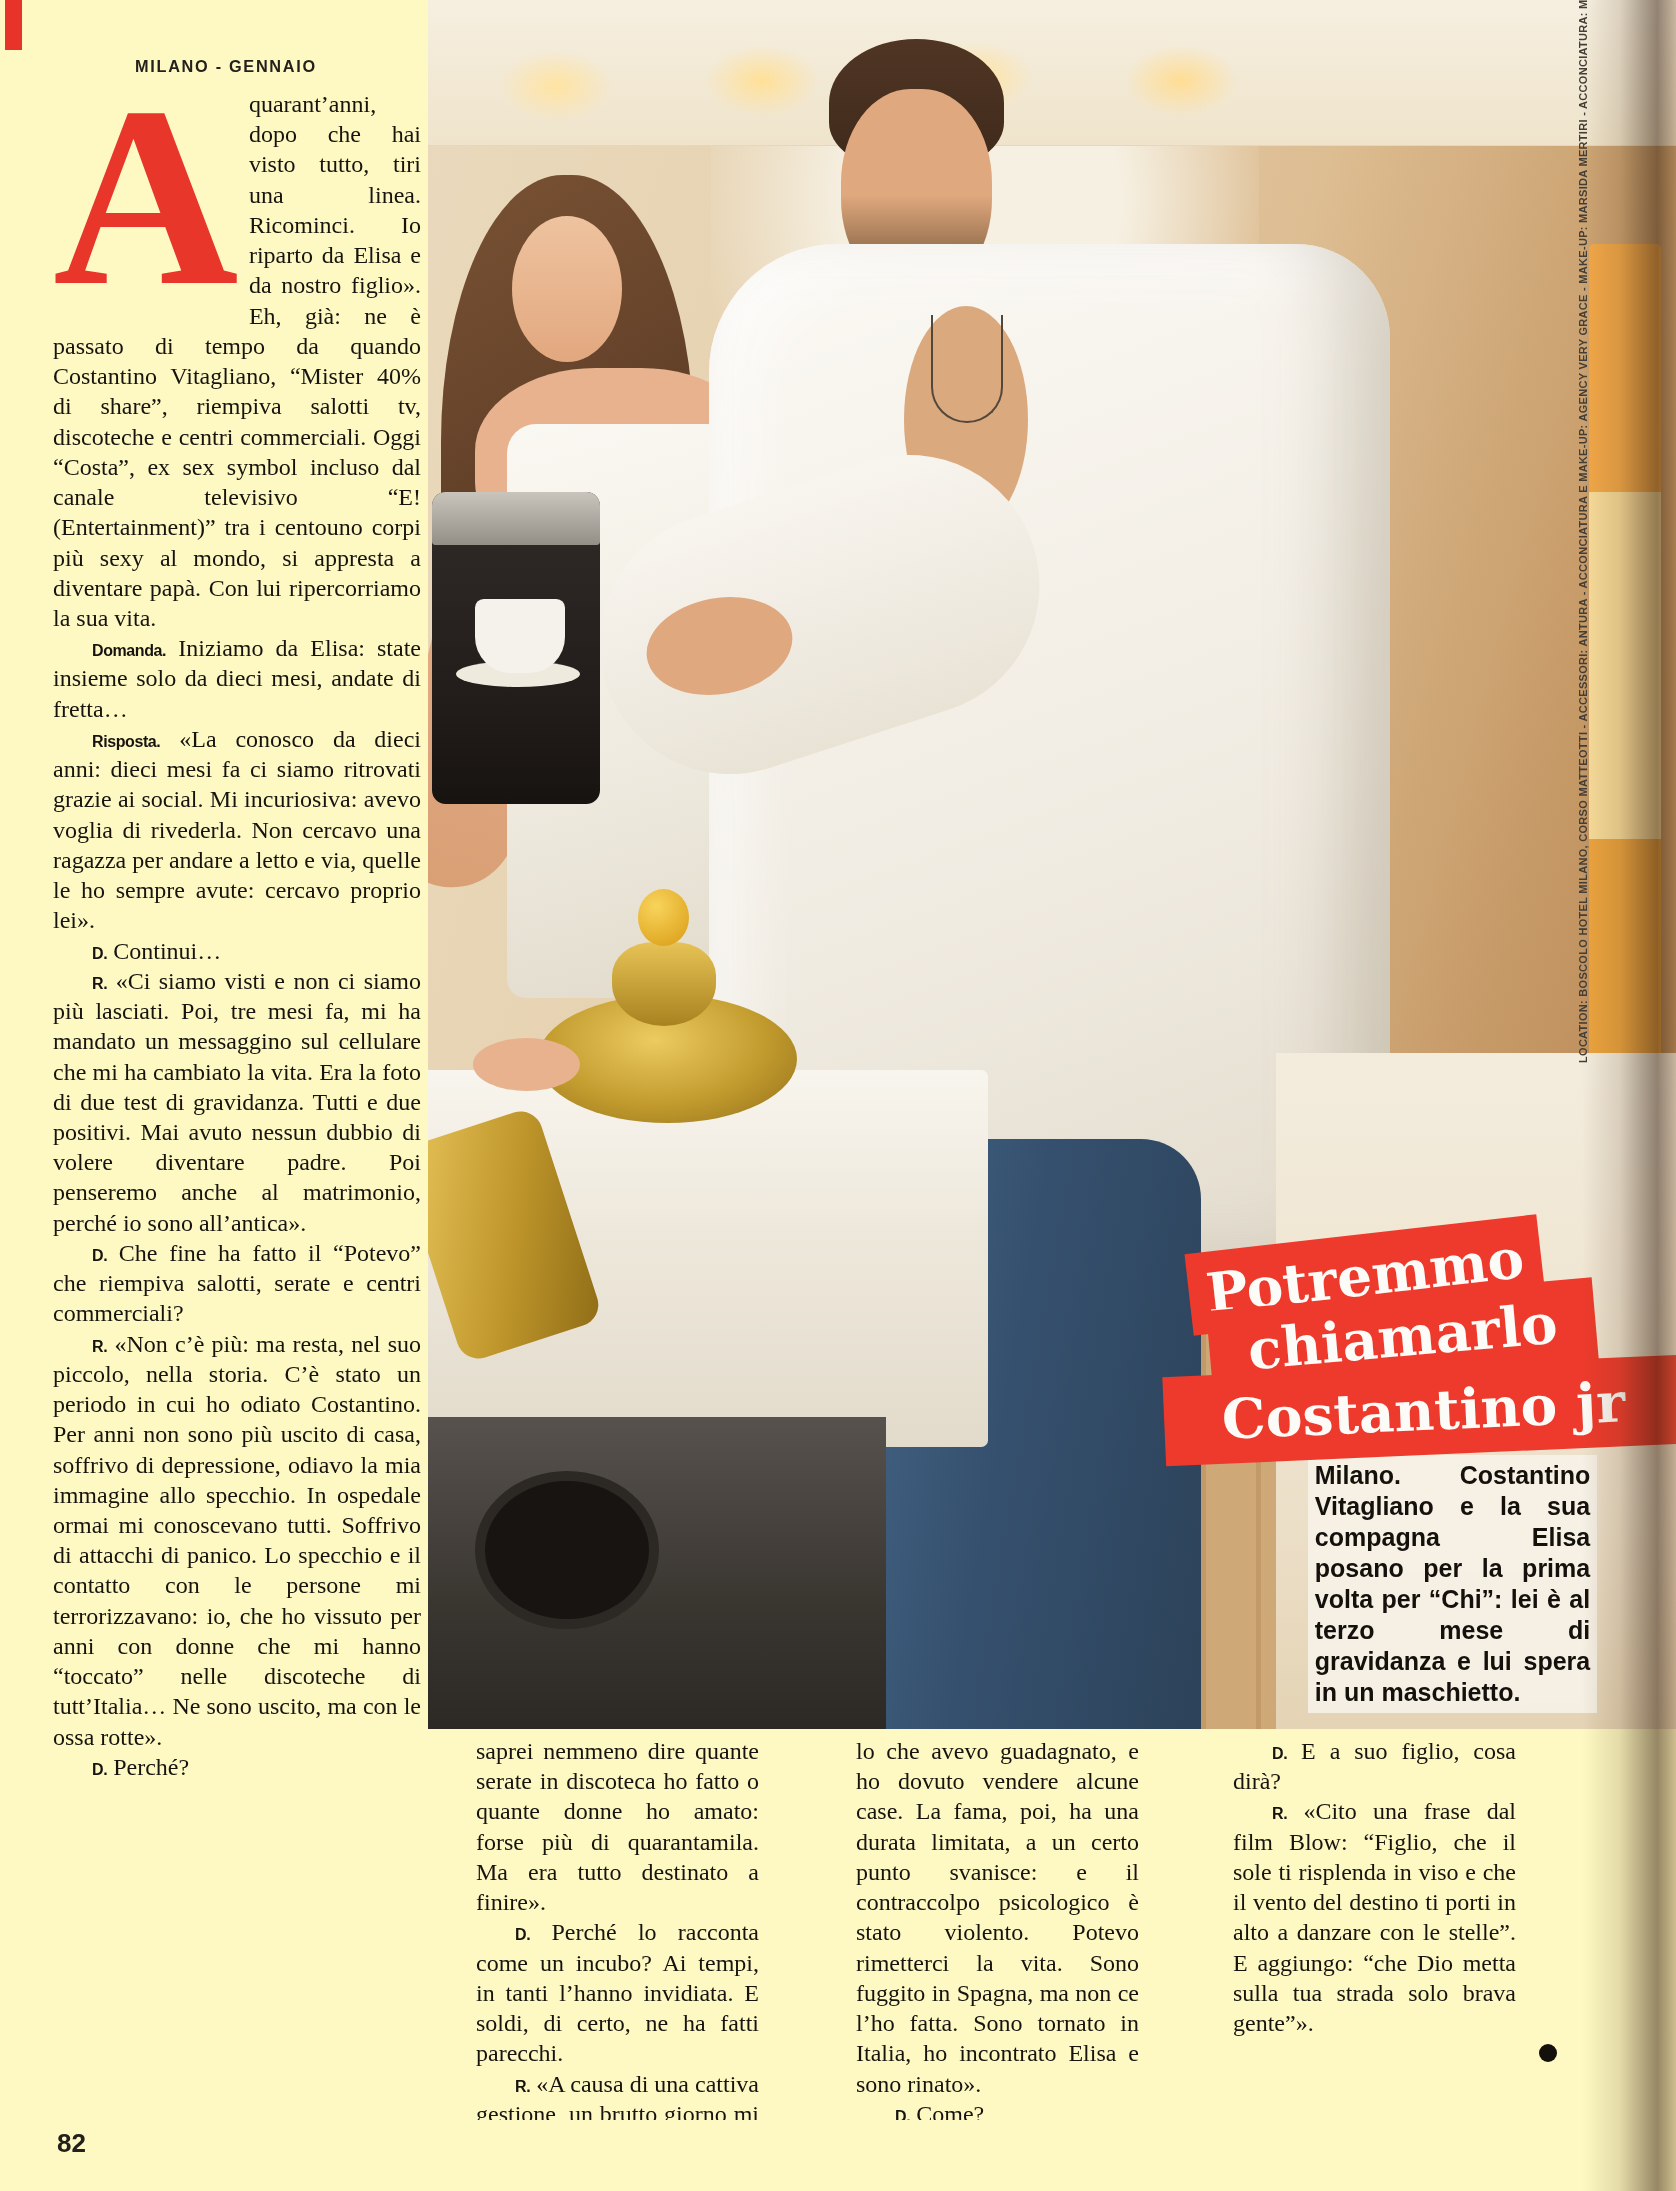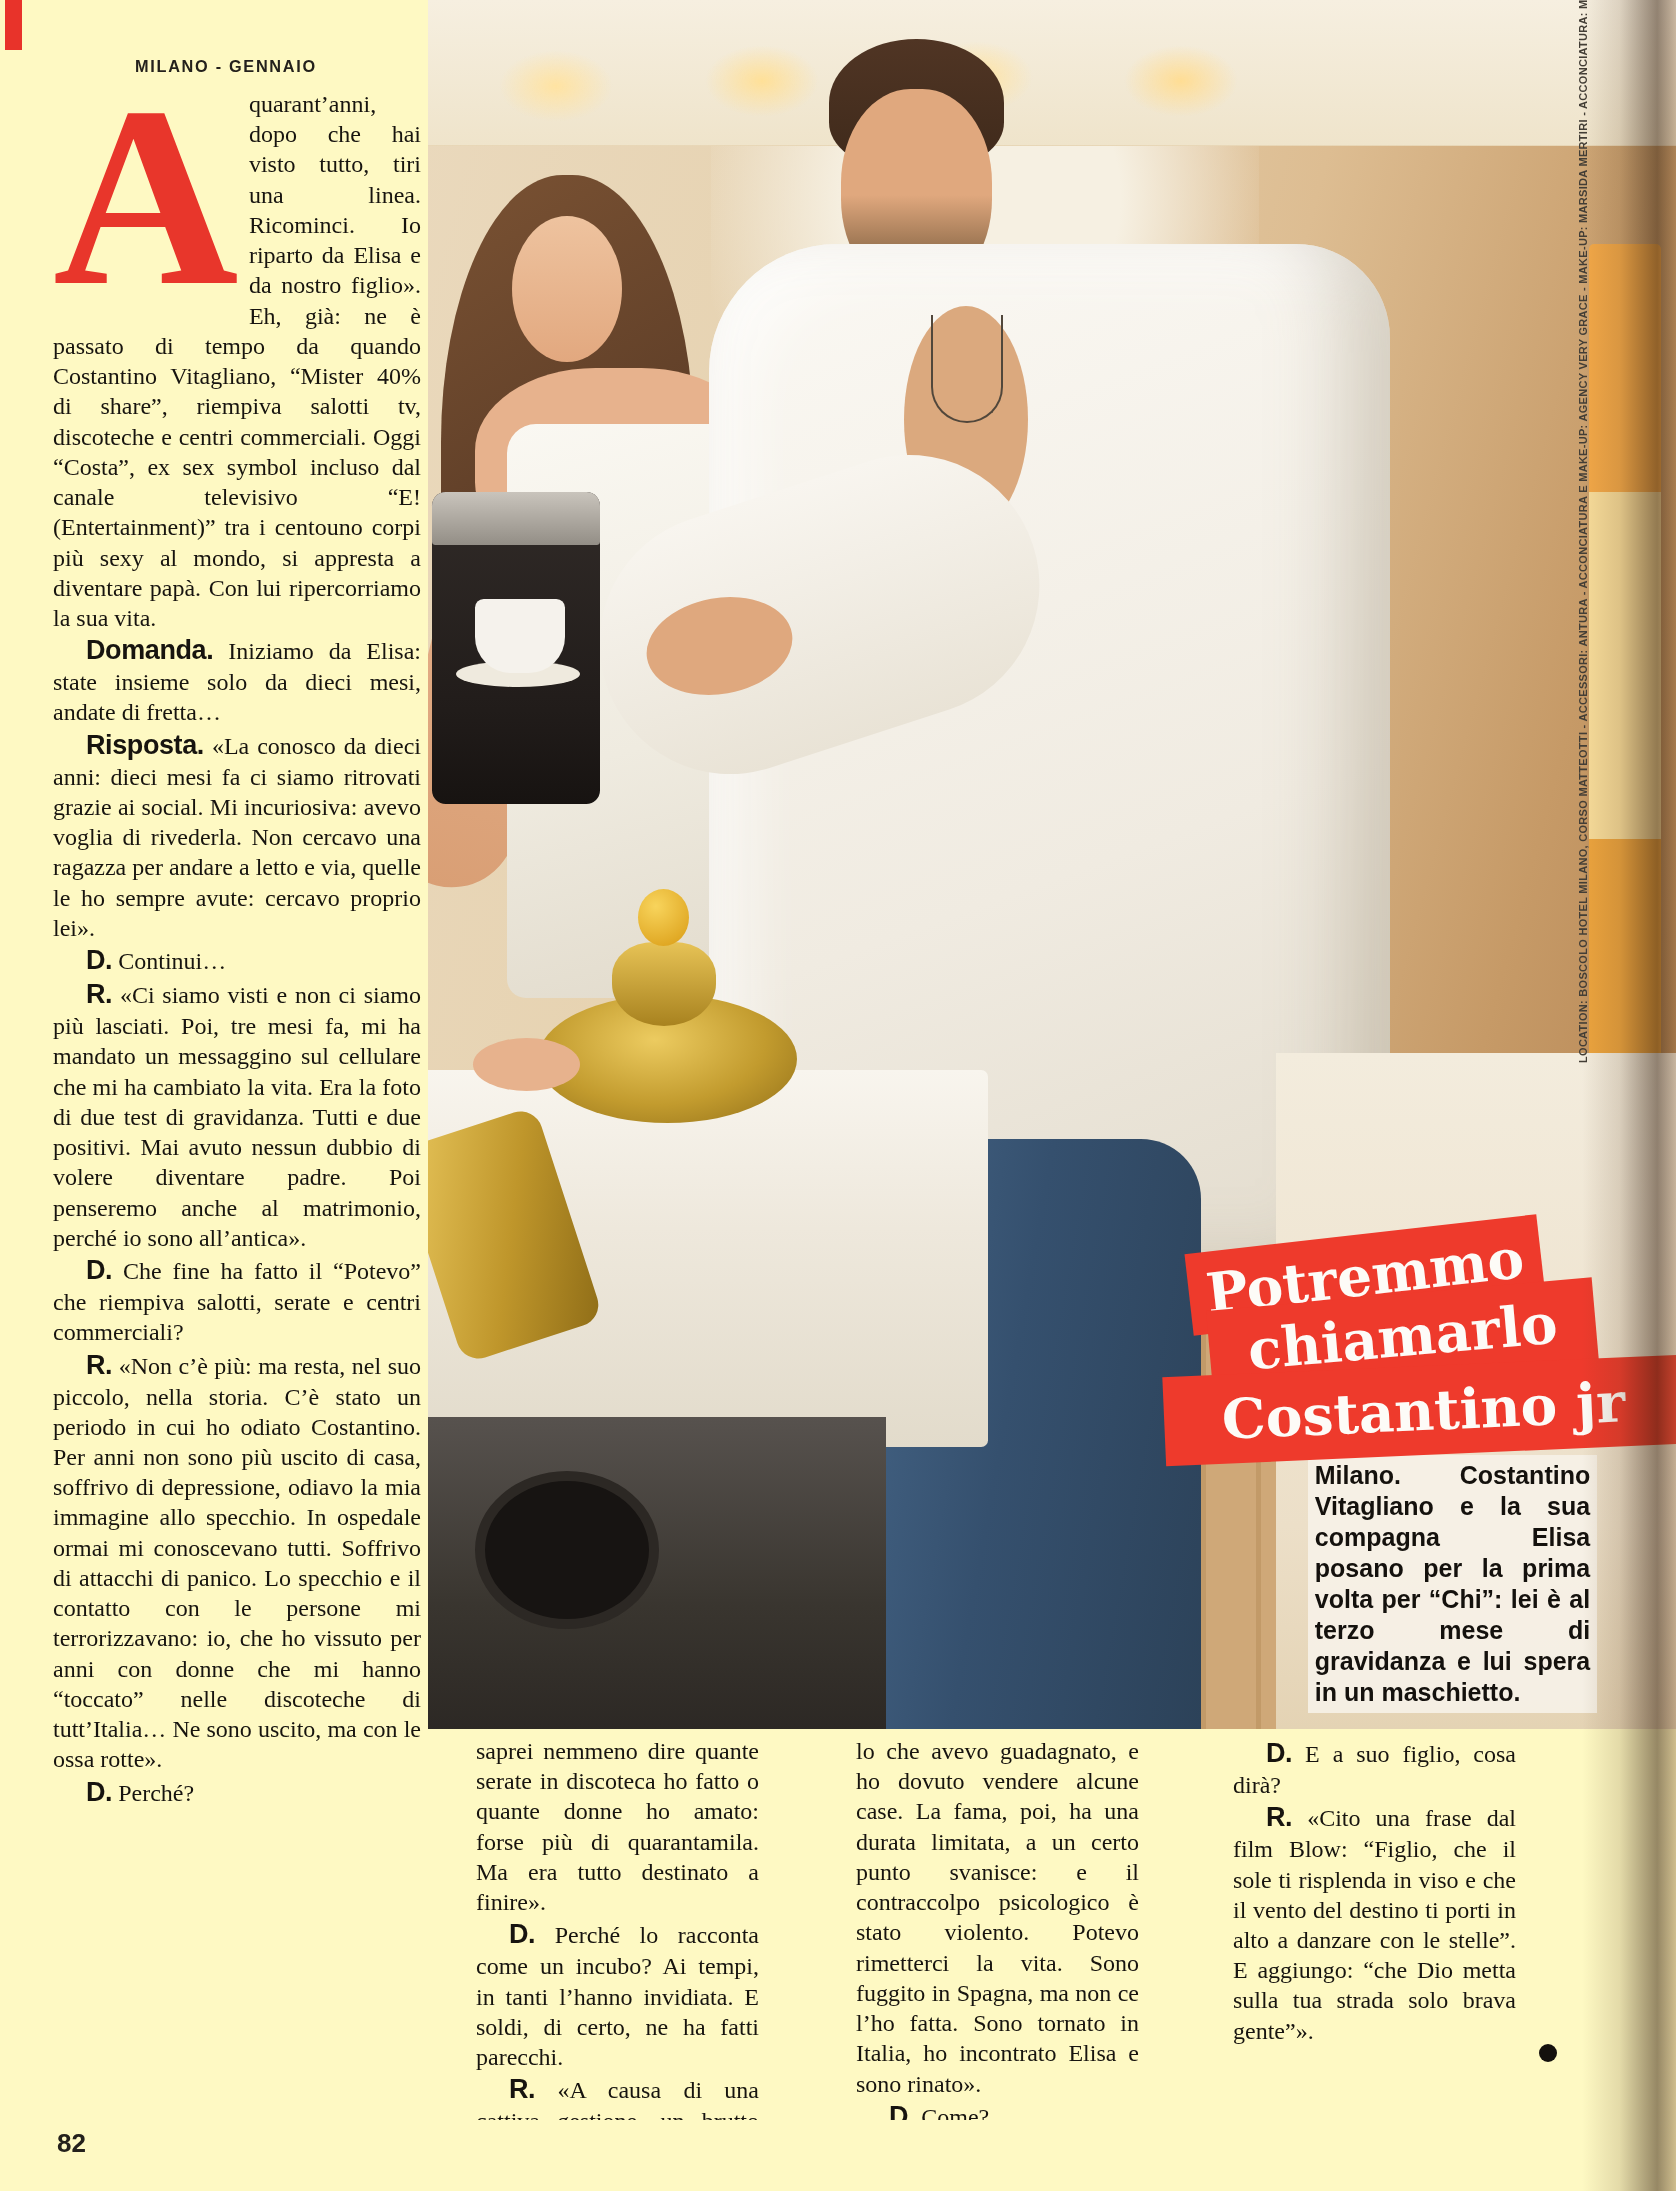--- a/index.html
+++ b/index.html
@@ -14,21 +14,21 @@
           font-weight:bold;font-size:16.3px;letter-spacing:1.7px;color:#24211c;}
 
   
   .col{position:absolute;font-size:24px;line-height:1.26;text-align:justify;color:#17140f;overflow:hidden;}
   .col p{margin:0;}
   .col1{left:53px;top:89px;width:368px;height:2027px;}
   .col2{left:476px;top:1736px;width:283px;height:384px;}
   .col3{left:856px;top:1736px;width:283px;height:384px;}
   .col4{left:1233px;top:1736px;width:283px;height:384px;}
   .qa{text-indent:33px;}
-  .ql{font-family:"Liberation Sans",sans-serif;font-weight:bold;font-size:27px;letter-spacing:-0.4px;}
+  .ql{font-family:"Liberation Sans",sans-serif;font-weight:bold;font-size:16px;letter-spacing:-0.4px;margin-left:6px;}
   .dropcap{float:left;font-family:"Liberation Serif",serif;font-weight:bold;color:#e8362b;
            font-size:257px;line-height:205px;height:212px;margin:5.1px 10.3px 0 0;}
   .it{}
 
   
   .photo{position:absolute;left:428px;top:0;width:1248px;height:1729px;overflow:hidden;
          background:linear-gradient(105deg,#ead9bd 0%,#e6d2b0 30%,#ddbd92 55%,#c69a67 78%,#ad7c4b 100%);}
   .photo div{position:absolute;}
   .backwall-light{left:283px;top:0;width:548px;height:497px;
          background:radial-gradient(ellipse at 50% 40%,#f6f0e2 35%,rgba(246,240,226,0) 75%);}

